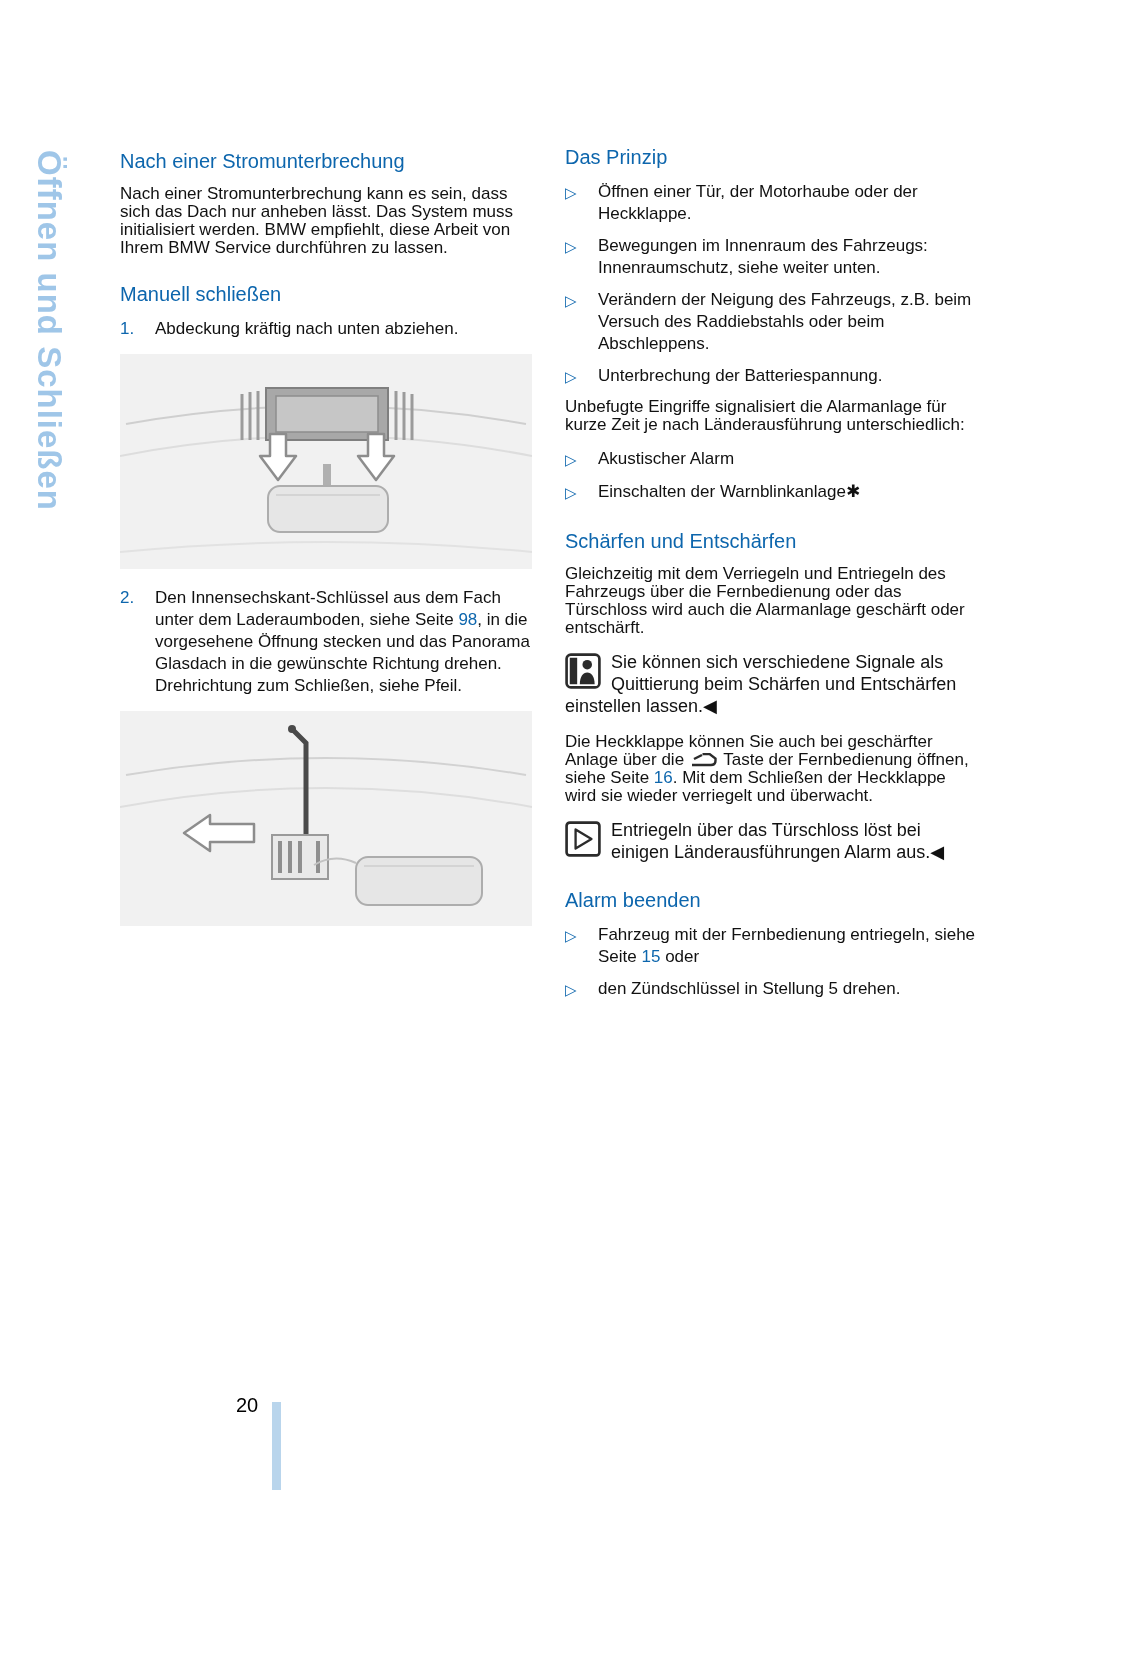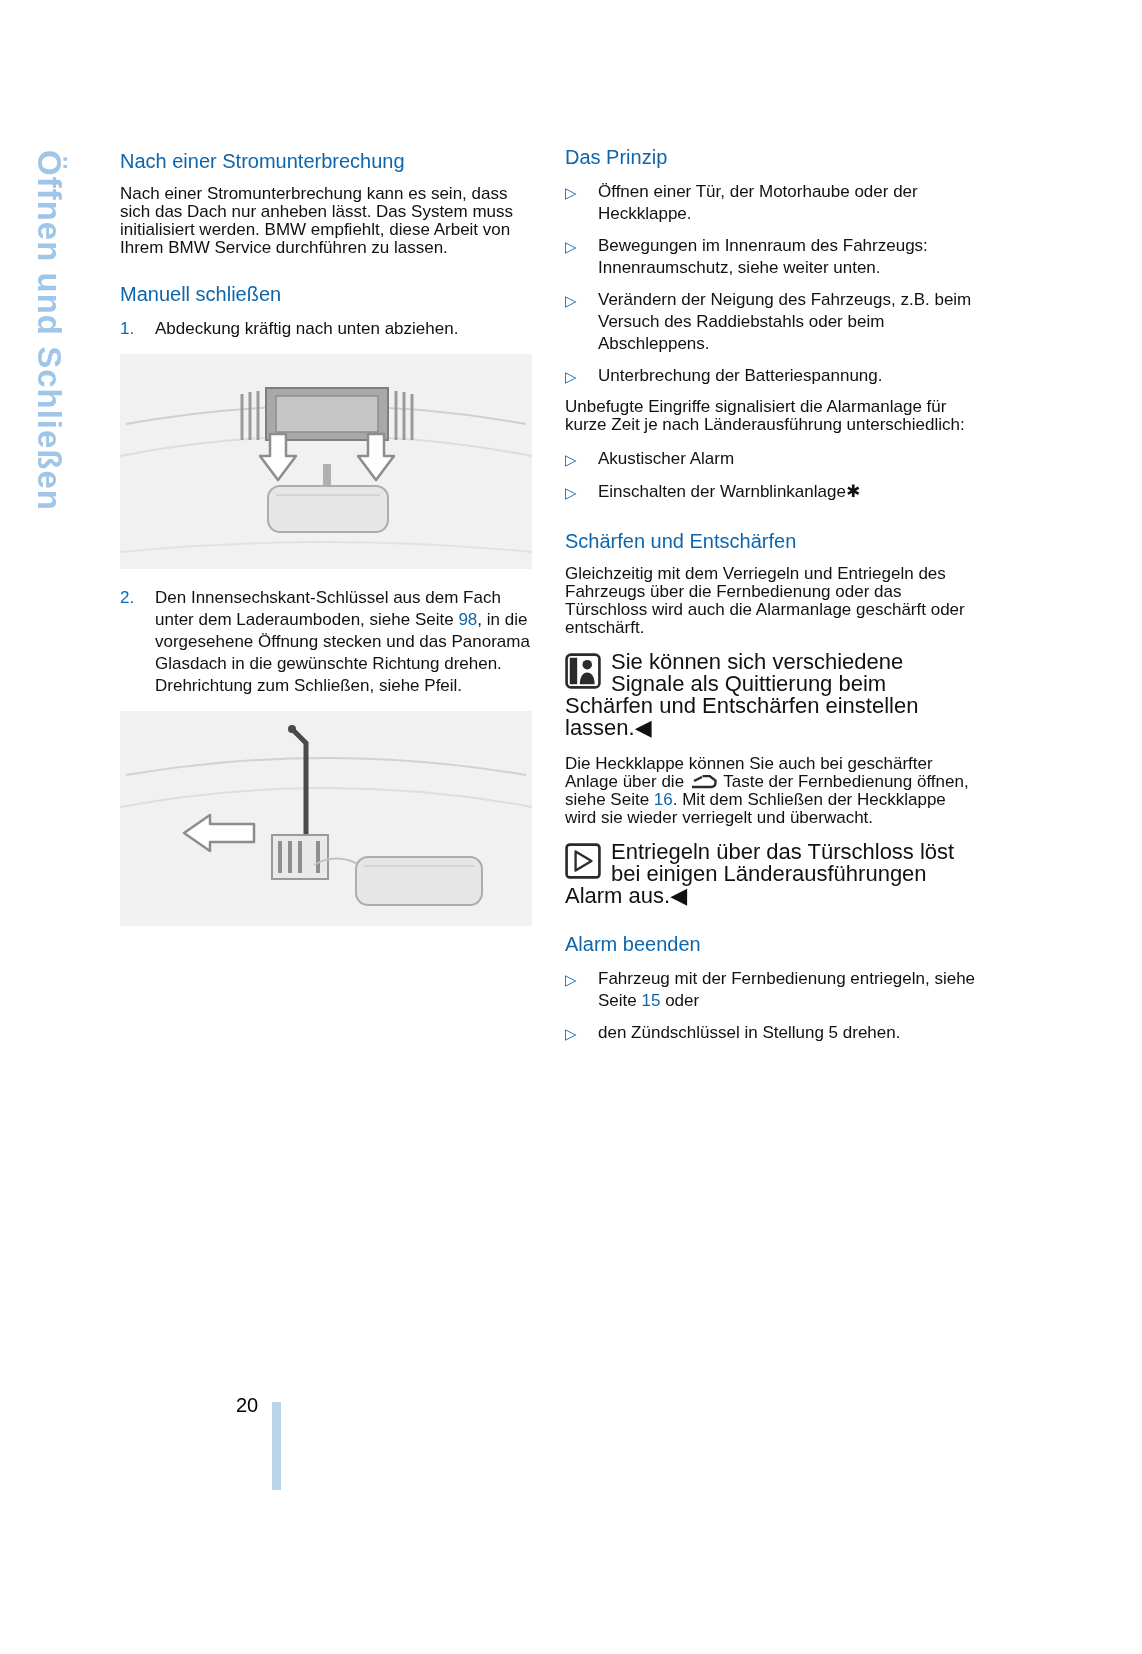--- a/index.html
+++ b/index.html
@@ -33,21 +33,21 @@
   .step{display:flex;margin:0 0 12px 0;font-size:17px;line-height:22px;}
   .step-num{flex:none;width:35px;color:var(--heading-blue);}
   .step-text{flex:1;}
 
   .bullet{display:flex;margin:0 0 10px 0;font-size:17px;line-height:22px;}
   .bullet-marker{flex:none;width:33px;color:var(--heading-blue);font-size:15px;padding-top:1px;}
   .bullet-text{flex:1;}
 
   .figure{display:block;width:412px;height:215px;margin:14px 0 18px 0;}
 
-  .note{margin:2px 0 16px 0;font-size:22px;line-height:22px;min-height:40px;}
+  .note{margin:2px 0 16px 0;font-size:18px;line-height:22px;min-height:40px;}
   .note-icon{float:left;margin:2px 10px 2px 0;line-height:0;}
 
   .page-link{color:var(--link-blue);text-decoration:none;cursor:default;}
 
   .inline-icon{display:inline-block;vertical-align:-2px;line-height:0;margin:0 2px;}
 
   .page-number{
     position:absolute;left:236px;top:1394px;font-size:20px;color:#000;
   }
   .footer-bar{

